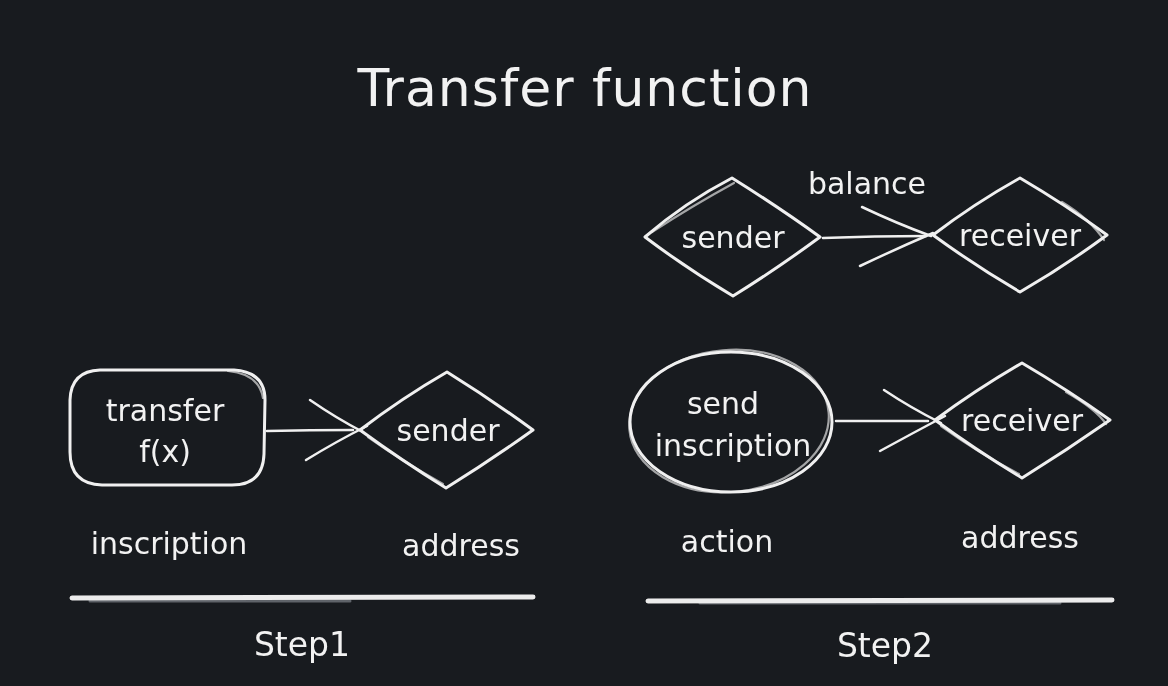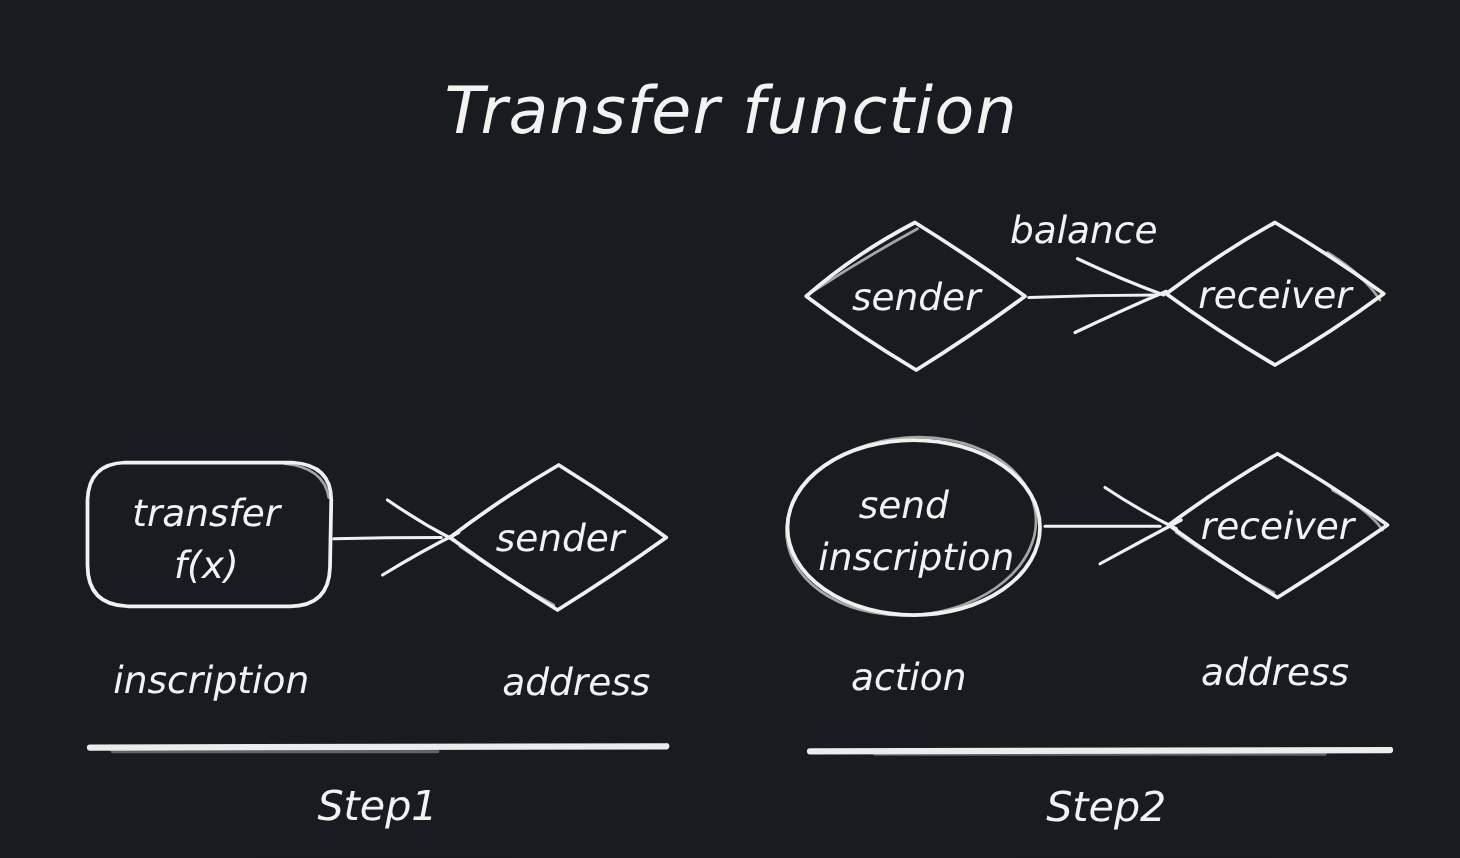--- a/index.html
+++ b/index.html
@@ -4,21 +4,21 @@
 <style>
   html, body {
     margin: 0;
     padding: 0;
     width: 1168px;
     height: 686px;
     background: #181b1f;
     overflow: hidden;
     font-family: "DejaVu Sans", sans-serif;
   }
-  .canvas-wrap { position: relative; width: 1104px; height: 686px; font-style: italic; }
+  .canvas-wrap { position: relative; width: 1104px; height: 686px; }
   svg { display: block; }
   .stroke {
     fill: none;
     stroke: #f0f0f0;
     stroke-width: 3;
     stroke-linecap: round;
     stroke-linejoin: round;
   }
   .stroke.thin { stroke-width: 2.5; }
   .stroke.ghost { opacity: 0.65; stroke-width: 2.2; }

